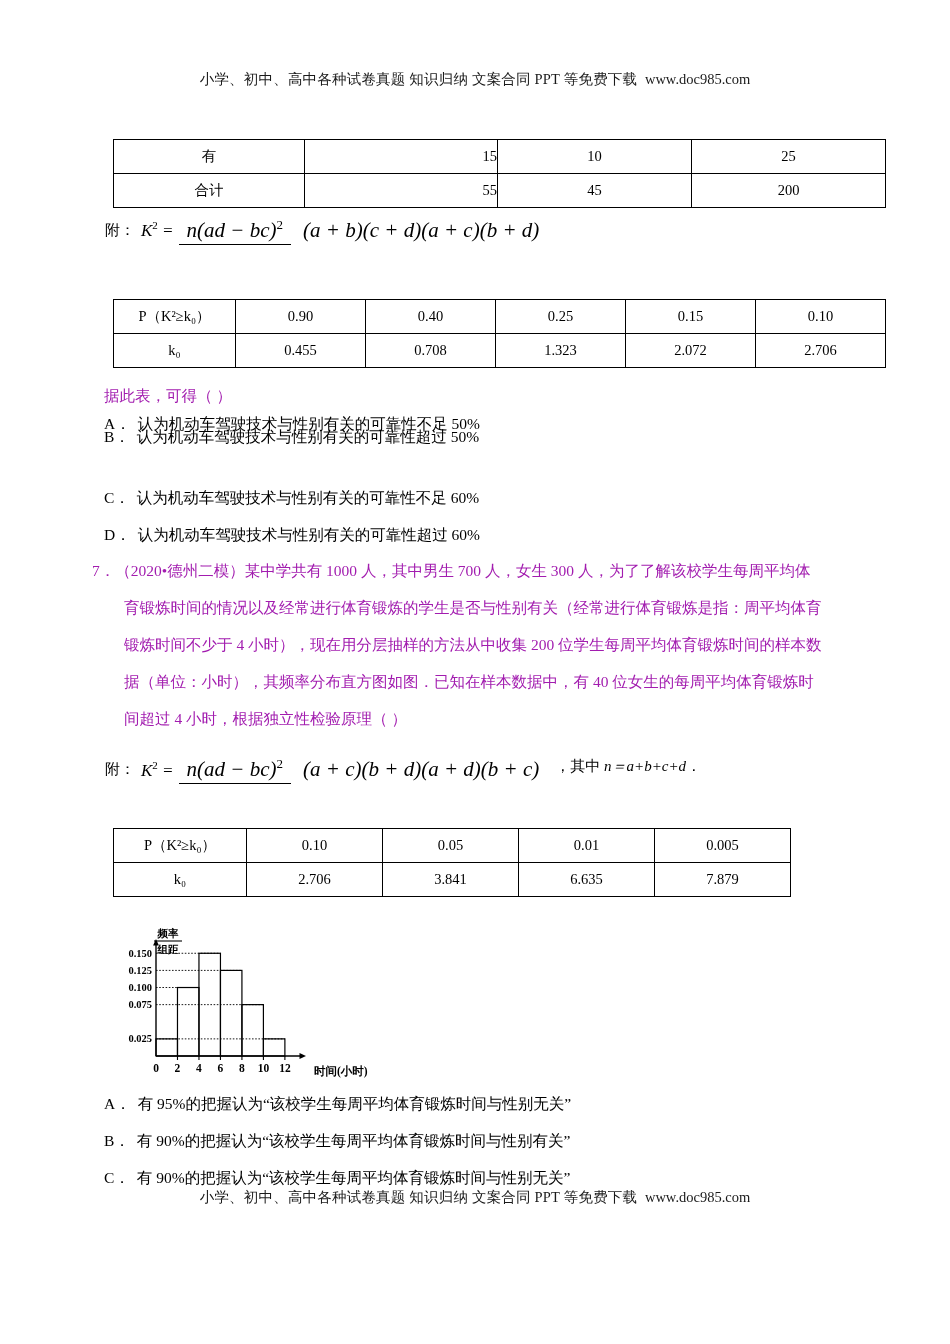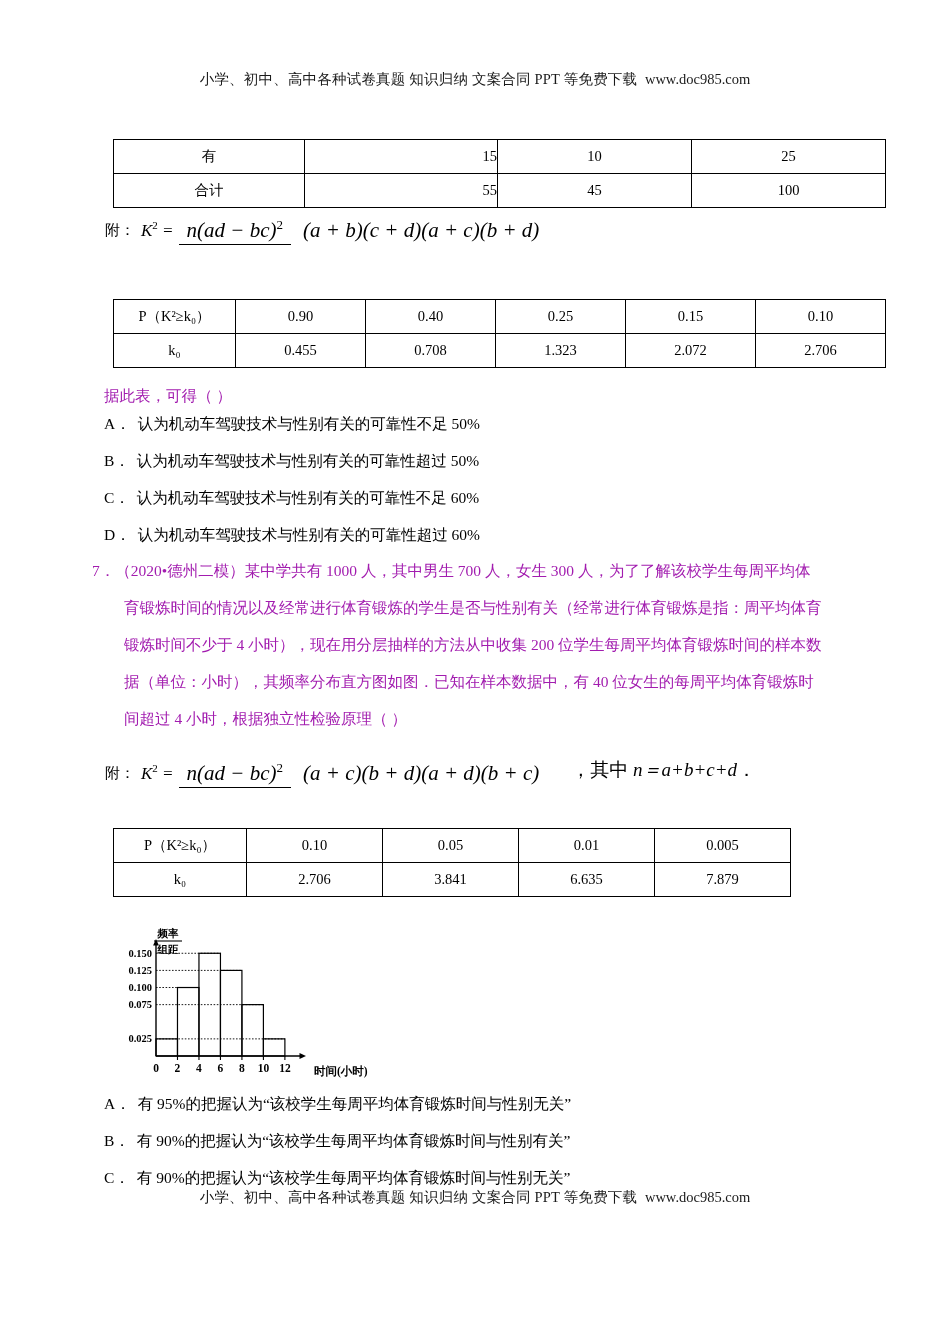--- a/index.html
+++ b/index.html
@@ -114,22 +114,22 @@
     line-height: 1.15;
   }
   .frac .num sup { font-size: 13px; font-style: normal; vertical-align: super; }
   .frac .den {
     font-size: 21px;
     padding: 2px 8px 0 8px;
     white-space: nowrap;
     line-height: 1.15;
   }
   .formula-tail {
-    font-size: 19px;
-    margin-left: 24px;
+    font-size: 15px;
+    margin-left: 8px;
     white-space: nowrap;
     align-self: flex-end;
     padding-bottom: 6px;
   }
   .formula-tail i { font-style: italic; }
 
   
   .para {
     position: absolute;
     font-size: 15.5px;
@@ -152,21 +152,21 @@
     position: absolute;
     left: 104px;
     font-size: 15.5px;
     line-height: 22px;
     white-space: nowrap;
     font-family: "Liberation Serif", "DejaVu Serif", serif;
   }
   .choice .marker { margin-right: 7px; }
 
   #choice-a1 { top: 413px; }
-  #choice-b1 { top: 450px; }
+  #choice-b1 { top: 426px; }
   #choice-c1 { top: 487px; }
   #choice-d1 { top: 524px; }
 
   #choice-a2 { top: 1093px; }
   #choice-b2 { top: 1130px; }
   #choice-c2 { top: 1167px; }
 
   
   #histogram {
     position: absolute;
@@ -192,21 +192,21 @@
         <tr>
       <td class="cn">有</td>
       <td>15</td>
       <td>10</td>
       <td>25</td>
     </tr>
     <tr>
       <td class="cn">合计</td>
       <td>55</td>
       <td>45</td>
-      <td>100</td>
+      <td>200</td>
     </tr>
   </tbody>
     </table>
 
   <div class="formula-block" id="formula-1">
     <span class="formula-label">附：</span>
     <span class="formula-lhs"><span>K</span><sup>2</sup> <span>=</span></span>
     <span class="frac">
       <span class="num"><span>n(ad − bc)</span><sup>2</sup></span>
       <span class="den">(a + b)(c + d)(a + c)(b + d)</span>

